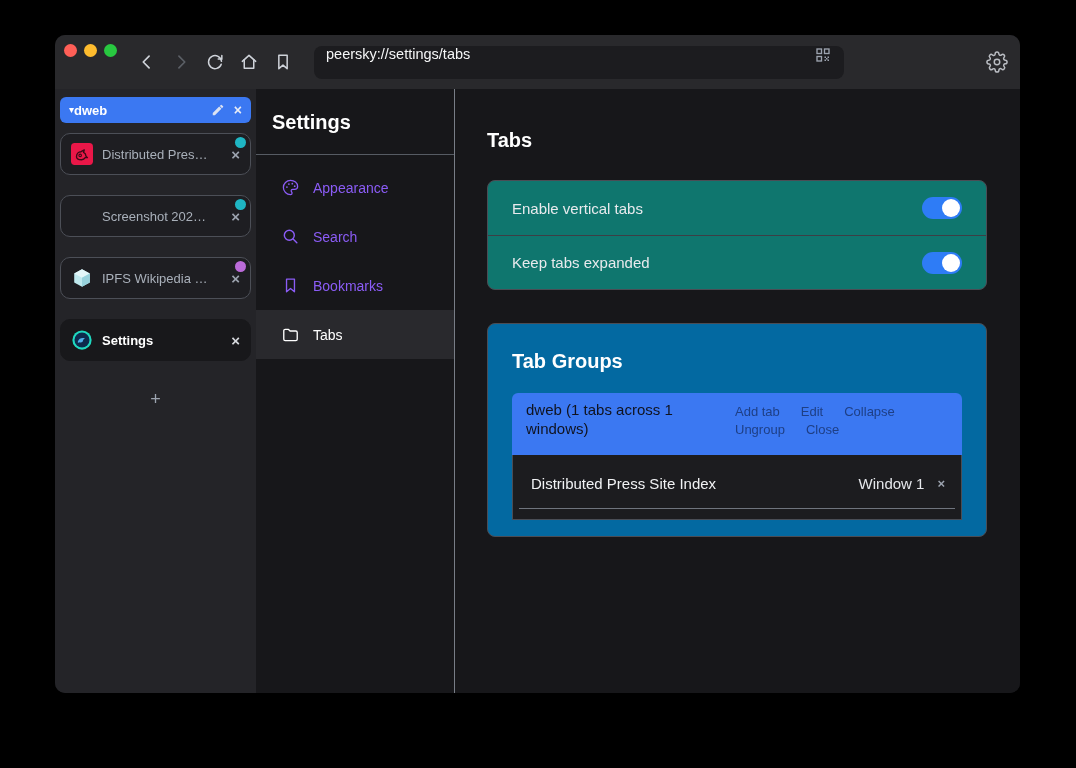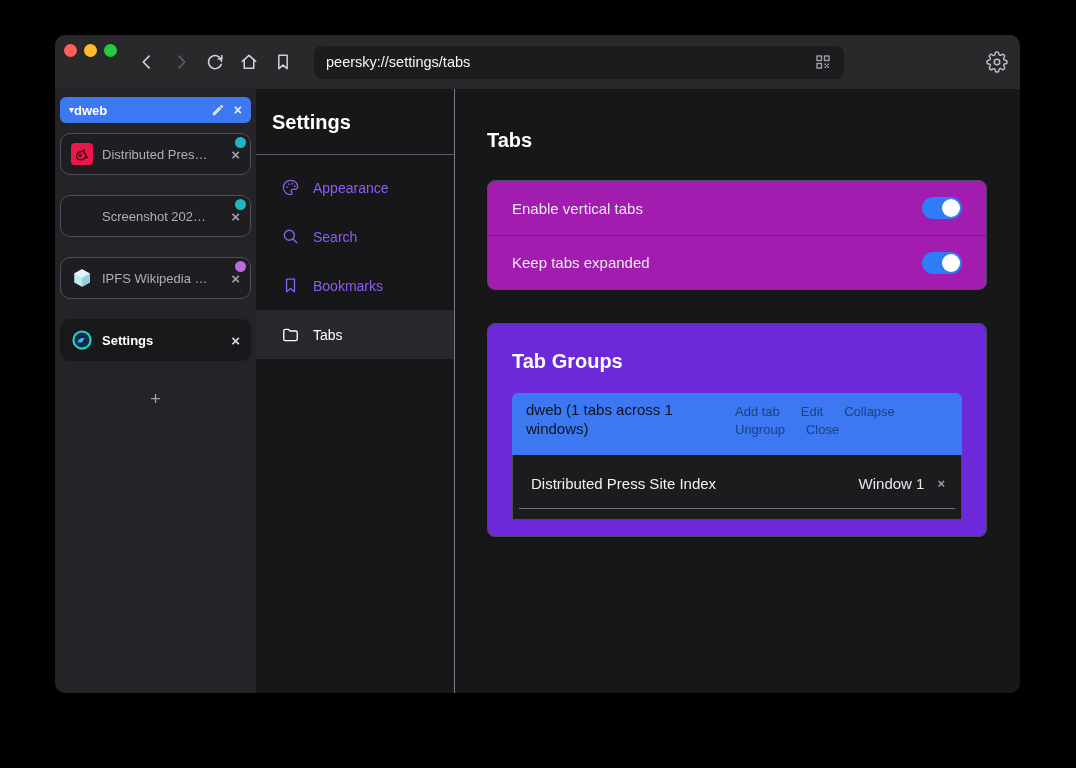--- a/index.html
+++ b/index.html
@@ -12,21 +12,21 @@
   
   .toolbar { height:54px; flex-shrink:0; background:#29292c; display:flex;
              align-items:center; position:relative; }
   .traffic { position:absolute; left:9px; top:9px; display:flex; gap:7px; }
   .light { width:13px; height:13px; border-radius:50%; }
   .tb-btn { width:30px; height:30px; display:flex; align-items:center; justify-content:center;
             color:#cfd3da; flex-shrink:0; margin-right:4px; }
   .tb-btn.disabled { color:#5b5f66; }
   .tb-btn svg { width:20px; height:20px; }
   .urlbar { margin-left:12px; width:530px; height:33px; background:#1c1c1f; border-radius:8px;
-            display:flex; align-items:center; padding:0 12px; }
+            display:flex; padding:0 12px; }
   .url-text { color:#f5f6f7; font-size:14.5px; flex:1; white-space:nowrap; }
   .qr { color:#9ca3af; display:flex; }
   .qr svg { width:18px; height:18px; }
   .gear { margin-left:auto; margin-right:12px; color:#b9bcc2; display:flex; }
   .gear svg { width:22px; height:22px; }
 
   
   .content { flex:1; display:flex; min-height:0; }
 
   .sidebar { width:201px; flex-shrink:0; background:#242428; padding:8px 5px; }
@@ -54,30 +54,30 @@
   .nav-title { padding:22px 16px 20px; font-size:20px; font-weight:bold; color:#fff;
                border-bottom:1px solid #565b63; }
   .nav-menu { padding-top:8px; }
   .nav-item { display:flex; align-items:center; gap:13px; padding:15px 0 15px 25px;
               color:#8b5cf6; font-size:14px; }
   .nav-item svg { width:19px; height:19px; flex-shrink:0; }
   .nav-item.selected { background:#29292d; color:#fff; }
 
   .main { flex:1; background:#17171a; padding:40px 0 0 32px; }
   .page-heading { font-size:20px; font-weight:bold; color:#fff; margin-bottom:28px; }
-  .card { width:500px; border:1px solid #4a4d55; border-radius:8px; background:#a21caf; }
+  .card { width:500px; border:1px solid #4a4d55; border-radius:8px; background:#0f766e; }
   .setting-row { height:54px; display:flex; align-items:center; justify-content:space-between;
                  padding:0 24px; }
   .setting-row + .setting-row { border-top:1px solid #3c3f45; }
   .setting-label { color:#e8eaed; font-size:15px; }
   .toggle { width:40px; height:22px; border-radius:11px; background:#2e7cf6; position:relative; }
   .knob { position:absolute; right:2px; top:2px; width:18px; height:18px; border-radius:50%;
           background:#fff; }
 
-  .groups-card { margin-top:33px; background:#6d28d9; padding:26px 24px 16px; }
+  .groups-card { margin-top:33px; background:#0369a1; padding:26px 24px 16px; }
   .groups-heading { font-size:20px; font-weight:bold; color:#fff; margin-bottom:20px; }
   .group-box-header { background:#3b78f2; border-radius:6px 6px 0 0; display:flex;
                       padding:8px 14px 16px; }
   .g-name { width:195px; flex-shrink:0; font-size:15px; color:#10131f; line-height:1.25; }
   .g-actions { flex:1; margin-left:14px; display:flex; flex-wrap:wrap; column-gap:21px;
                row-gap:3px; font-size:13px; color:#1e3f85; align-content:flex-start;
                padding-top:3px; }
   .group-box-body { border:1px solid #4a4d55; border-top:none; background:#1c1c1f; }
   .gtab-row { display:flex; align-items:center; padding:20px 16px 16px 18px; }
   .gtab-title { flex:1; color:#f1f2f4; font-size:15px; }

